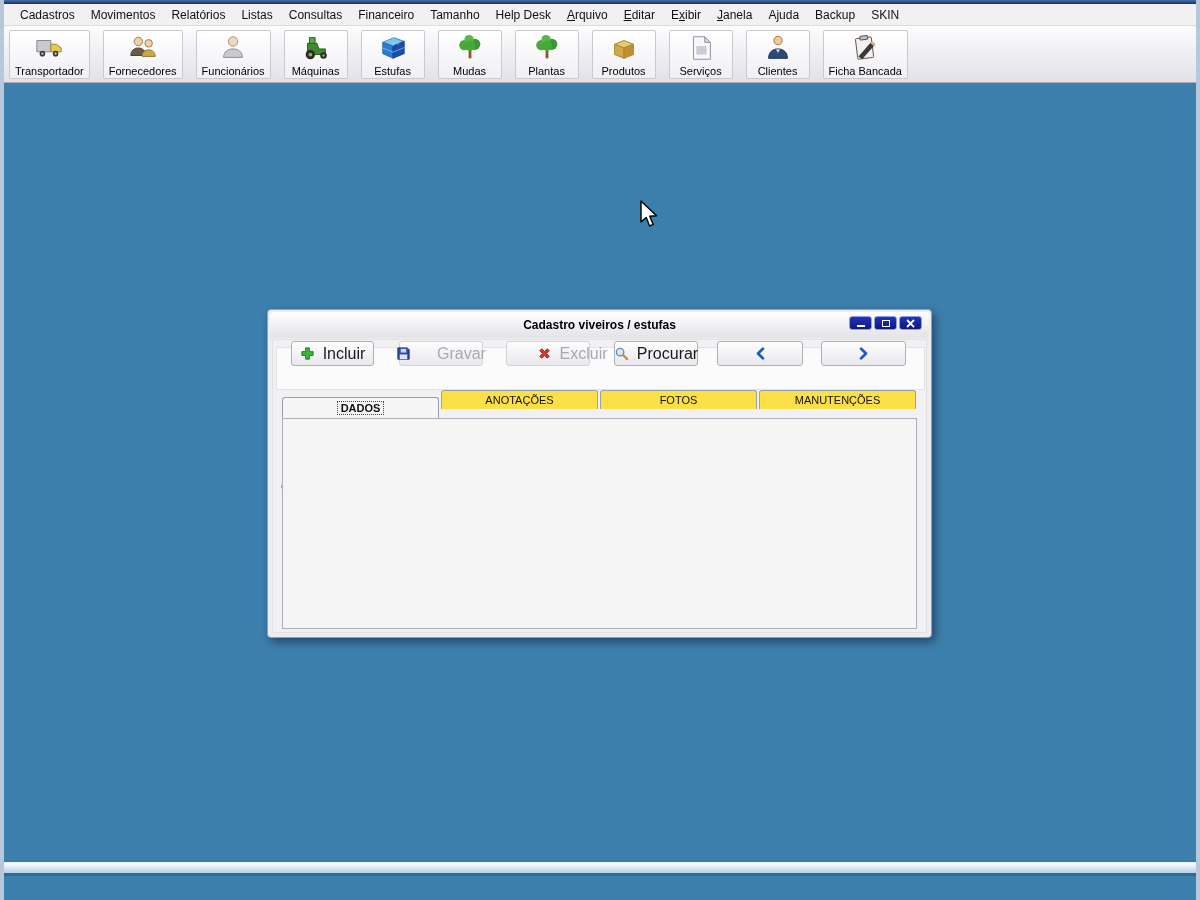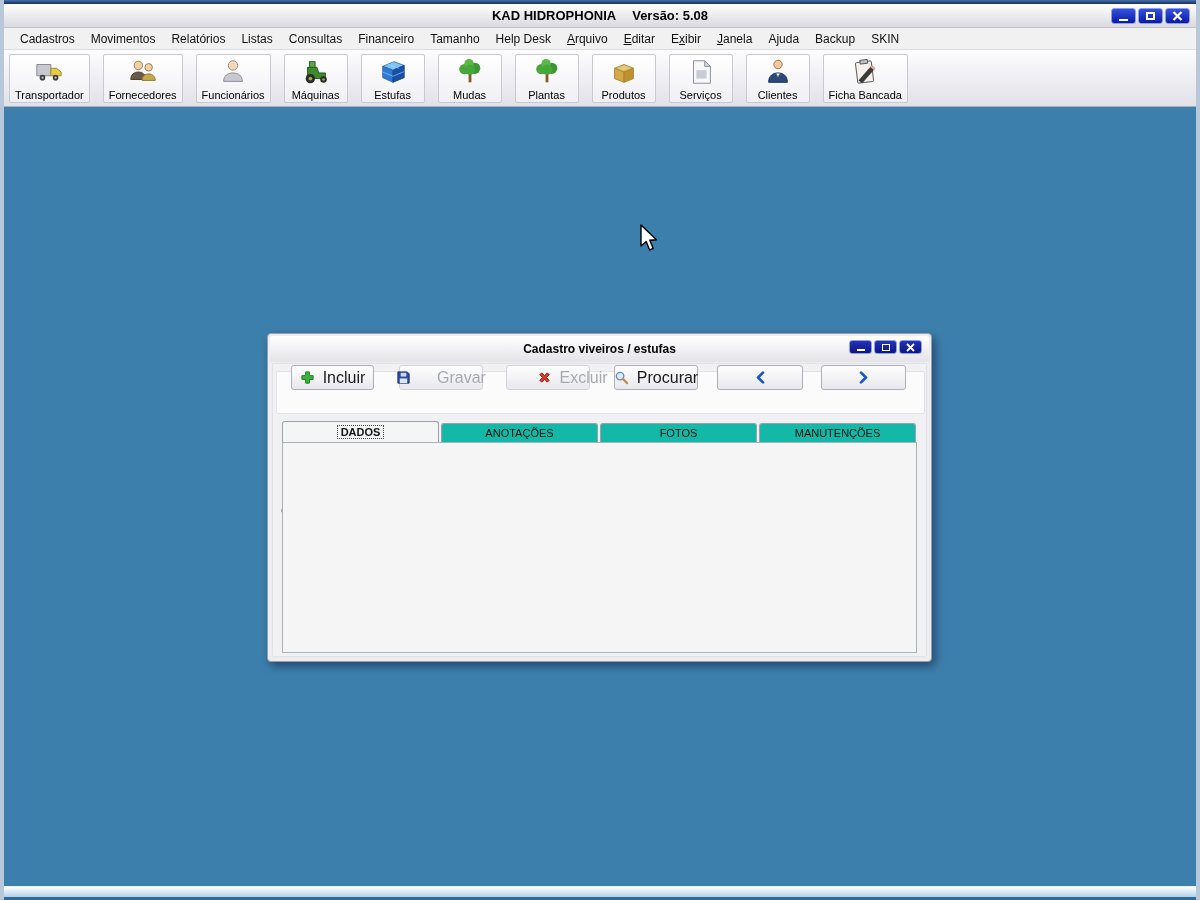--- a/index.html
+++ b/index.html
@@ -55,21 +55,21 @@
 
   .action-bar{ position:absolute; left:8px; top:37px; width:649px; height:43px;
     background:#fbfbfc; border:1px solid #e3e3e7; border-radius:2px;}
   .act-btn{ position:absolute; top:8px; height:25px; border:1px solid #acb0b8; border-radius:3px;
     background:linear-gradient(#fefefe,#e8e8ed); display:flex; align-items:center; justify-content:center;
     gap:8px; font-size:16px; color:#1a1a1a;margin-top:23px;}
   .act-btn.disabled{ border-color:#d2d4da; color:#a6aab0; }
   .act-btn svg{ width:15px; height:15px; flex:none; }
   .nav-btn svg{ width:13px; height:13px; }
 
-  .tab{ position:absolute; height:19px; top:89px; background:#14b8a6; border:1px solid #98a2aa;
+  .tab{ position:absolute; height:19px; top:80px; background:#fde047; border:1px solid #98a2aa;
     border-bottom:none; border-radius:3px 3px 0 0; display:flex; align-items:center; justify-content:center;
     font-size:11px; color:#111; width:157px; z-index:1;}
   .tab.active{ top:87px; height:21px; background:#f5f5f6; font-weight:bold; z-index:3;}
   .tab.active .tab-cap{ outline:1px dotted #444; padding:0 3px;}
   .tab-panel{ position:absolute; left:14px; top:108px; width:635px; height:211px;
     background:#f5f5f6; border:1px solid #a9b1b9; z-index:2;}
 
   .flabel{ position:absolute; font-size:12px; color:#111; text-align:right; white-space:nowrap;}
   .tinput{ position:absolute; height:17px; border:1px solid #afb4bc; background:#fff;
     font-family:"Liberation Sans",sans-serif; font-size:12px; padding:0 3px; border-radius:0;}
@@ -91,37 +91,20 @@
 
   .cursor{ position:absolute; left:634px; top:117px; z-index:50; pointer-events:none;}
 </style>
 </head>
 <body>
 
 <div class="screen">
 
   <div class="win-topstrip"></div>
 
-  <div class="titlebar">
-    <span>KAD HIDROPHONIA</span>
-    <span>Versão: 5.08</span>
-    <div class="win-controls">
-      <div class="wc">
-          <span class="min-glyph"></span>
-        </div>
-      <div class="wc">
-          <span class="max-glyph"></span>
-        </div>
-      <div class="wc">
-        <svg width="11" height="10" viewBox="0 0 11 10">
-            <path d="M1.5 1 L9.5 9 M9.5 1 L1.5 9" stroke="#fff" stroke-width="2.2"></path>
-          </svg>
-      </div>
-    </div>
-  </div>
 
   <div class="menubar">
     <span class="menu-item">Cadastros</span>
     <span class="menu-item">Movimentos</span>
     <span class="menu-item">Relatórios</span>
     <span class="menu-item">Listas</span>
     <span class="menu-item">Consultas</span>
     <span class="menu-item">Financeiro</span>
     <span class="menu-item">Tamanho</span>
     <span class="menu-item">Help Desk</span>

